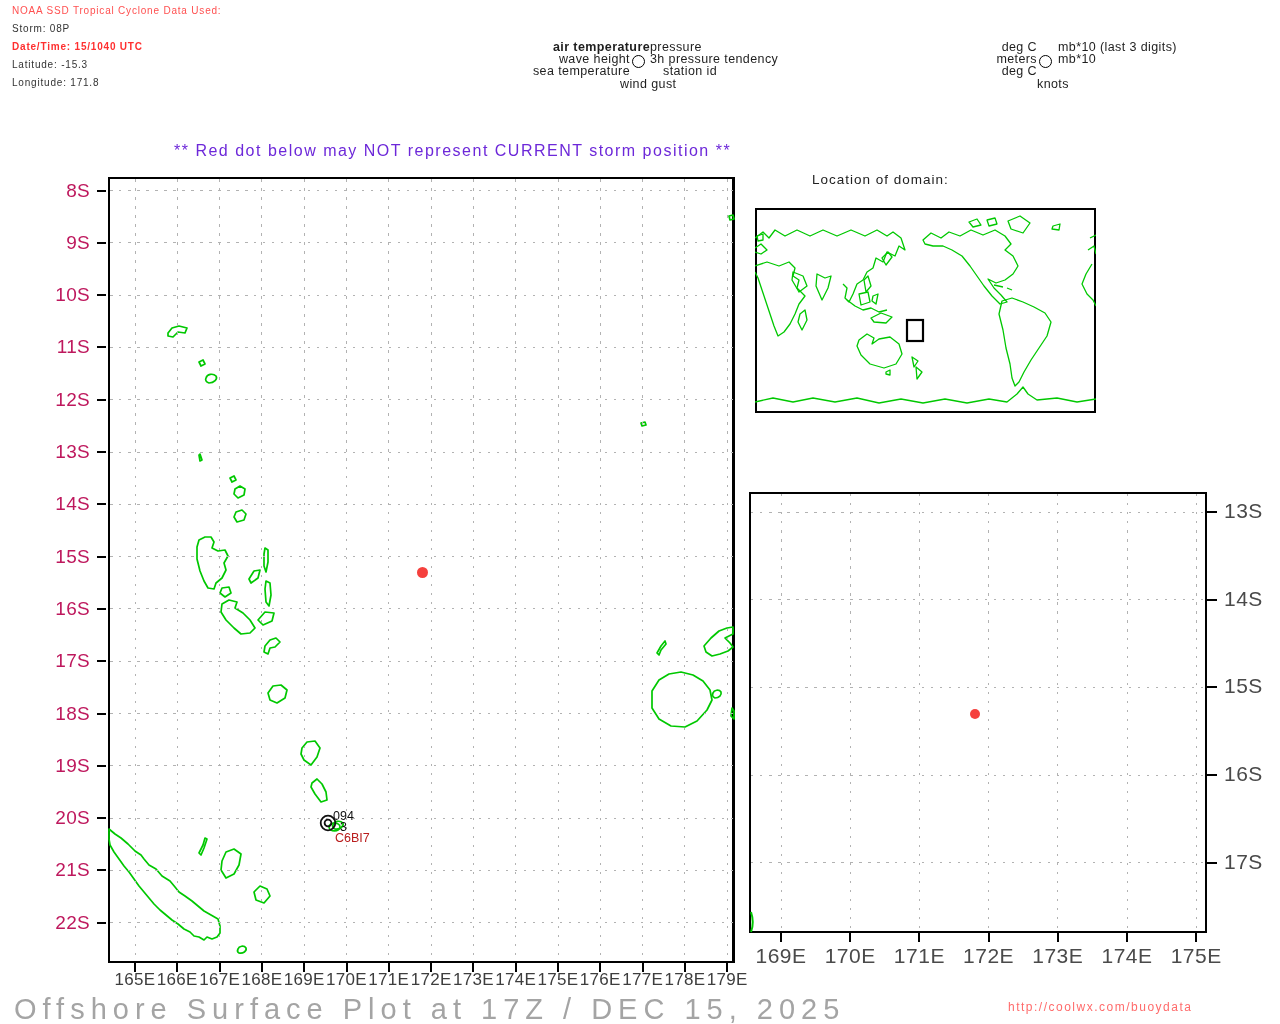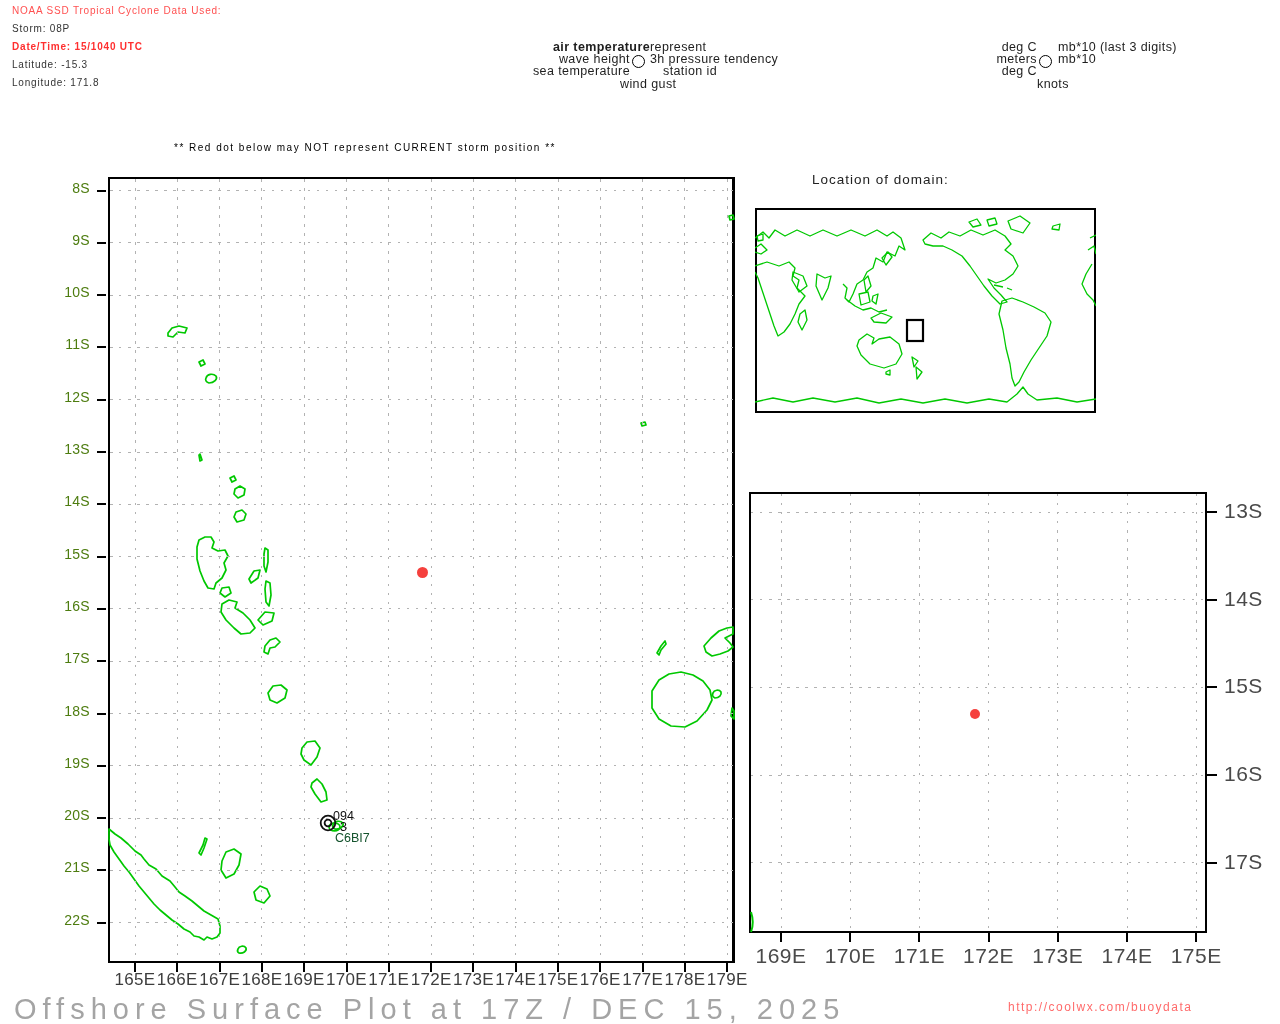--- a/index.html
+++ b/index.html
@@ -3,37 +3,37 @@
 <meta charset="utf-8">
 <style>
   html,body{margin:0;padding:0;background:#fff;}
   #page{position:relative;width:1280px;height:1024px;background:#ffffff;overflow:hidden;
         font-family:"Liberation Sans", sans-serif;}
   .abs{position:absolute;}
   .hdr{font-size:10px;letter-spacing:0.8px;color:#333333;white-space:pre;}
   .hdr.red{color:#ff5050;}
   .hdr.redbold{color:#ff2f2f;font-weight:bold;}
   .caution{font-size:22px;letter-spacing:3.5px;color:#ff5c5c;white-space:pre;}
-  .warn{font-size:10px;letter-spacing:1.5px;color:#000000;white-space:pre;}
+  .warn{font-size:16px;letter-spacing:1.5px;color:#6d28d9;white-space:pre;}
   .leg{font-size:12.5px;letter-spacing:0.4px;color:#1e1e1e;white-space:pre;}
   .leg-rt{text-align:right;}
   .legcircle{width:11px;height:11px;border:1.6px solid #000;border-radius:50%;background:#fff;}
   .insettitle{font-size:13.5px;letter-spacing:1px;color:#222;white-space:pre;}
   .plotwrap{position:absolute;}
   .plotbox{position:absolute;left:0;top:0;right:0;bottom:0;border:2px solid #000;}
   .grid-v{position:absolute;width:1px;background-image:repeating-linear-gradient(to bottom,#b2b2b2 0 2.5px,transparent 2.5px 9px);}
   .grid-h{position:absolute;height:1px;background-image:repeating-linear-gradient(to right,#b2b2b2 0 2.5px,transparent 2.5px 9px);}
   .tick{position:absolute;background:#000;}
   .xlab-main{position:absolute;font-size:17px;color:#3d3d3d;text-align:center;letter-spacing:0.3px;}
-  .ylab-main{position:absolute;font-size:14px;color:#4d7c0f;text-align:right;letter-spacing:0.3px;}
+  .ylab-main{position:absolute;font-size:19px;color:#be185d;text-align:right;letter-spacing:0.3px;}
   .xlab-zoom{position:absolute;font-size:21px;color:#4a4a4a;text-align:center;letter-spacing:0.5px;}
   .ylab-zoom{position:absolute;font-size:21px;color:#4a4a4a;text-align:left;letter-spacing:0.5px;}
   .stormdot{position:absolute;border-radius:50%;background:#f5403d;}
   .stn{font-size:12.5px;color:#111;white-space:pre;}
-  .stn.red{color:#14532d;}
+  .stn.red{color:#b91c1c;}
   .footer-title{font-size:29px;letter-spacing:6px;color:#a4a4a4;white-space:pre;}
   .footer-url{font-size:12px;letter-spacing:1.5px;color:#ff6b6b;white-space:pre;}
   svg{display:block;}
 </style>
 </head>
 <body>
 
 <div id="page">
 
   <div class="abs" style="left:12px;top:5px;">
@@ -43,21 +43,21 @@
     <div class="abs hdr" style="left:0;top:54px;">Latitude: -15.3</div>
     <div class="abs hdr" style="left:0;top:72px;">Longitude: 171.8</div>
   </div>
 
 
   <div>
     <div class="abs leg leg-rt" style="left:480px;top:40px;width:170px;font-weight:bold;">air temperature</div>
     <div class="abs leg leg-rt" style="left:460px;top:52px;width:170px;">wave height</div>
     <div class="abs leg leg-rt" style="left:460px;top:64px;width:170px;">sea temperature</div>
     <div class="abs legcircle" style="left:632px;top:55px;"></div>
-    <div class="abs leg" style="left:650px;top:40px;">represent</div>
+    <div class="abs leg" style="left:650px;top:40px;">pressure</div>
     <div class="abs leg" style="left:650px;top:52px;">3h pressure tendency</div>
     <div class="abs leg" style="left:650px;top:64px;margin-left:13px;">station id</div>
     <div class="abs leg" style="left:620px;top:77px;">wind gust</div>
   </div>
 
   <div>
     <div class="abs leg leg-rt" style="left:880px;top:40px;width:157px;">deg C</div>
     <div class="abs leg leg-rt" style="left:880px;top:52px;width:157px;">meters</div>
     <div class="abs leg leg-rt" style="left:880px;top:64px;width:157px;">deg C</div>
     <div class="abs legcircle" style="left:1039px;top:55px;"></div>

